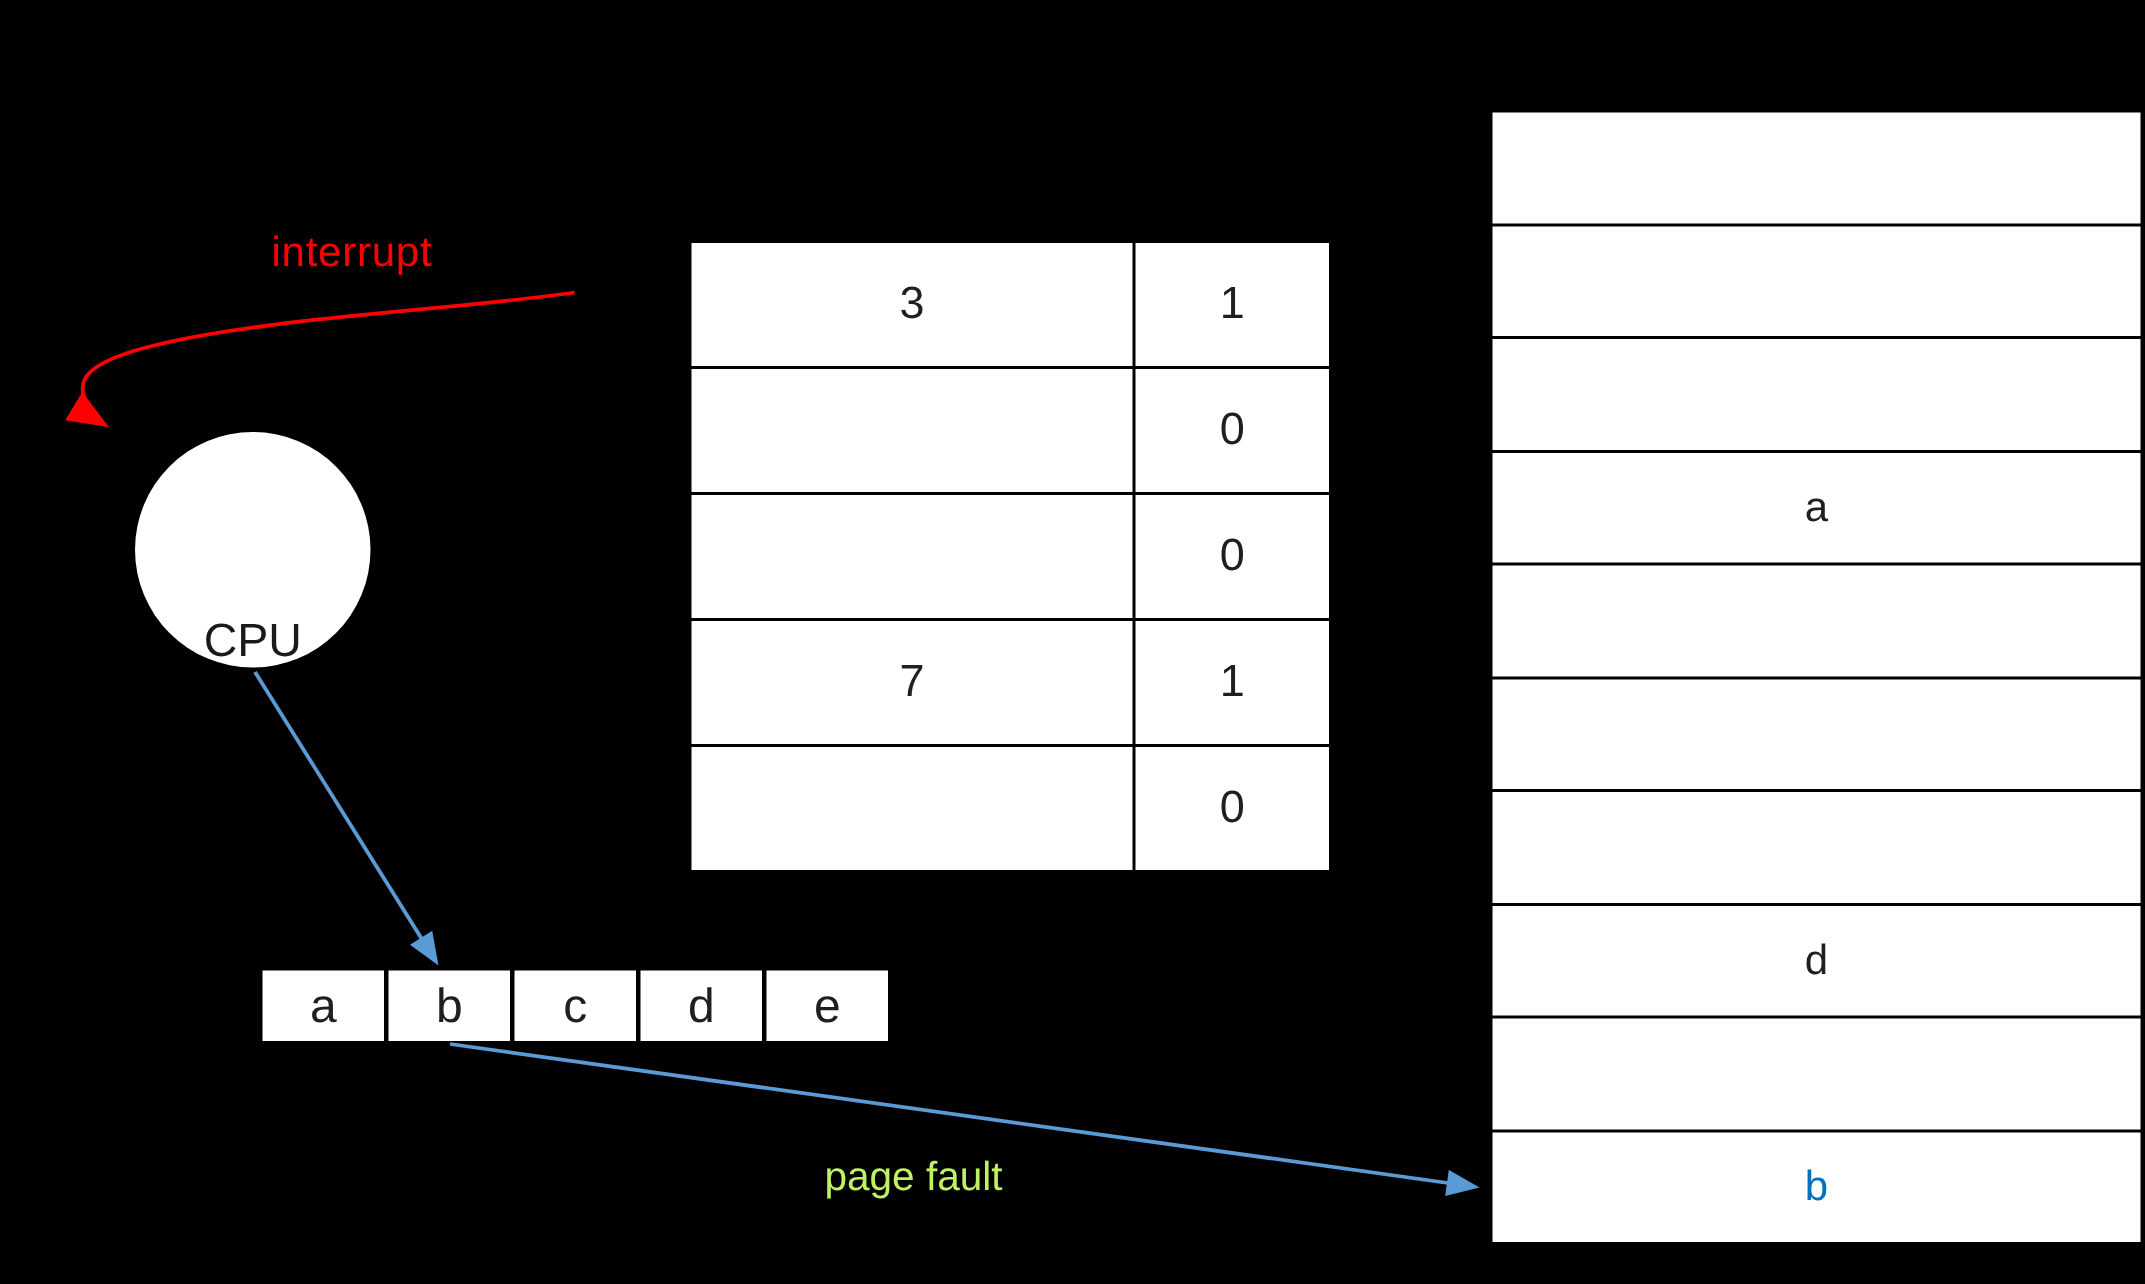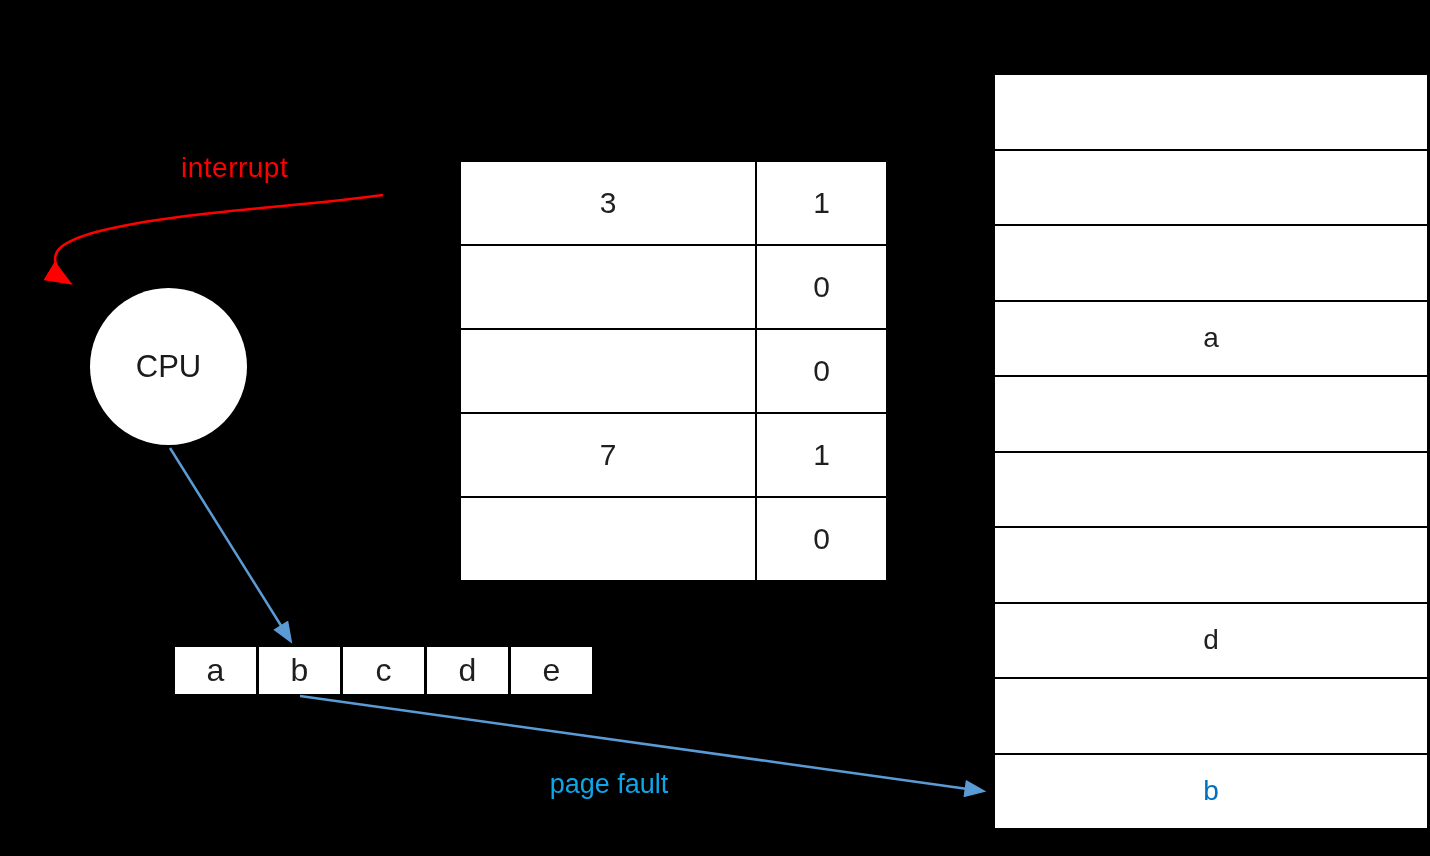--- a/index.html
+++ b/index.html
@@ -30,21 +30,21 @@
     white-space: nowrap;
     margin-left: 24px;
   }
   .cpu-node {
     position: absolute;
     left: 90px; top: 288px;
     width: 157px; height: 157px;
     border-radius: 50%;
     background: #ffffff;
     display: flex;
-    align-items: center;
+    align-items: flex-end;
     justify-content: center;
     font-size: 31px;
     color: #1a1a1a;
   }
   .page-table {
     position: absolute;
     left: 461px; top: 162px;
     display: grid;
     grid-template-columns: 294px 129px;
     grid-auto-rows: 82px;
@@ -94,21 +94,21 @@
     font-size: 32px;
     color: #1f1f1f;
   }
   .label-routine {
     position: absolute;
     left: 509px; top: 768px;
     width: 200px;
     text-align: center;
     font-size: 27px;
     line-height: 32px;
-    color: #0ea5e9;
+    color: #bef264;
   }
 </style>
 </head>
 <body>
 
 <div id="canvas">
 
   <svg id="arrows" viewBox="0 0 1430 856" xmlns="http://www.w3.org/2000/svg">
     <defs>
       <marker id="head-red" viewBox="0 0 10 8" refX="8" refY="4" markerWidth="11" markerHeight="9" orient="auto">

